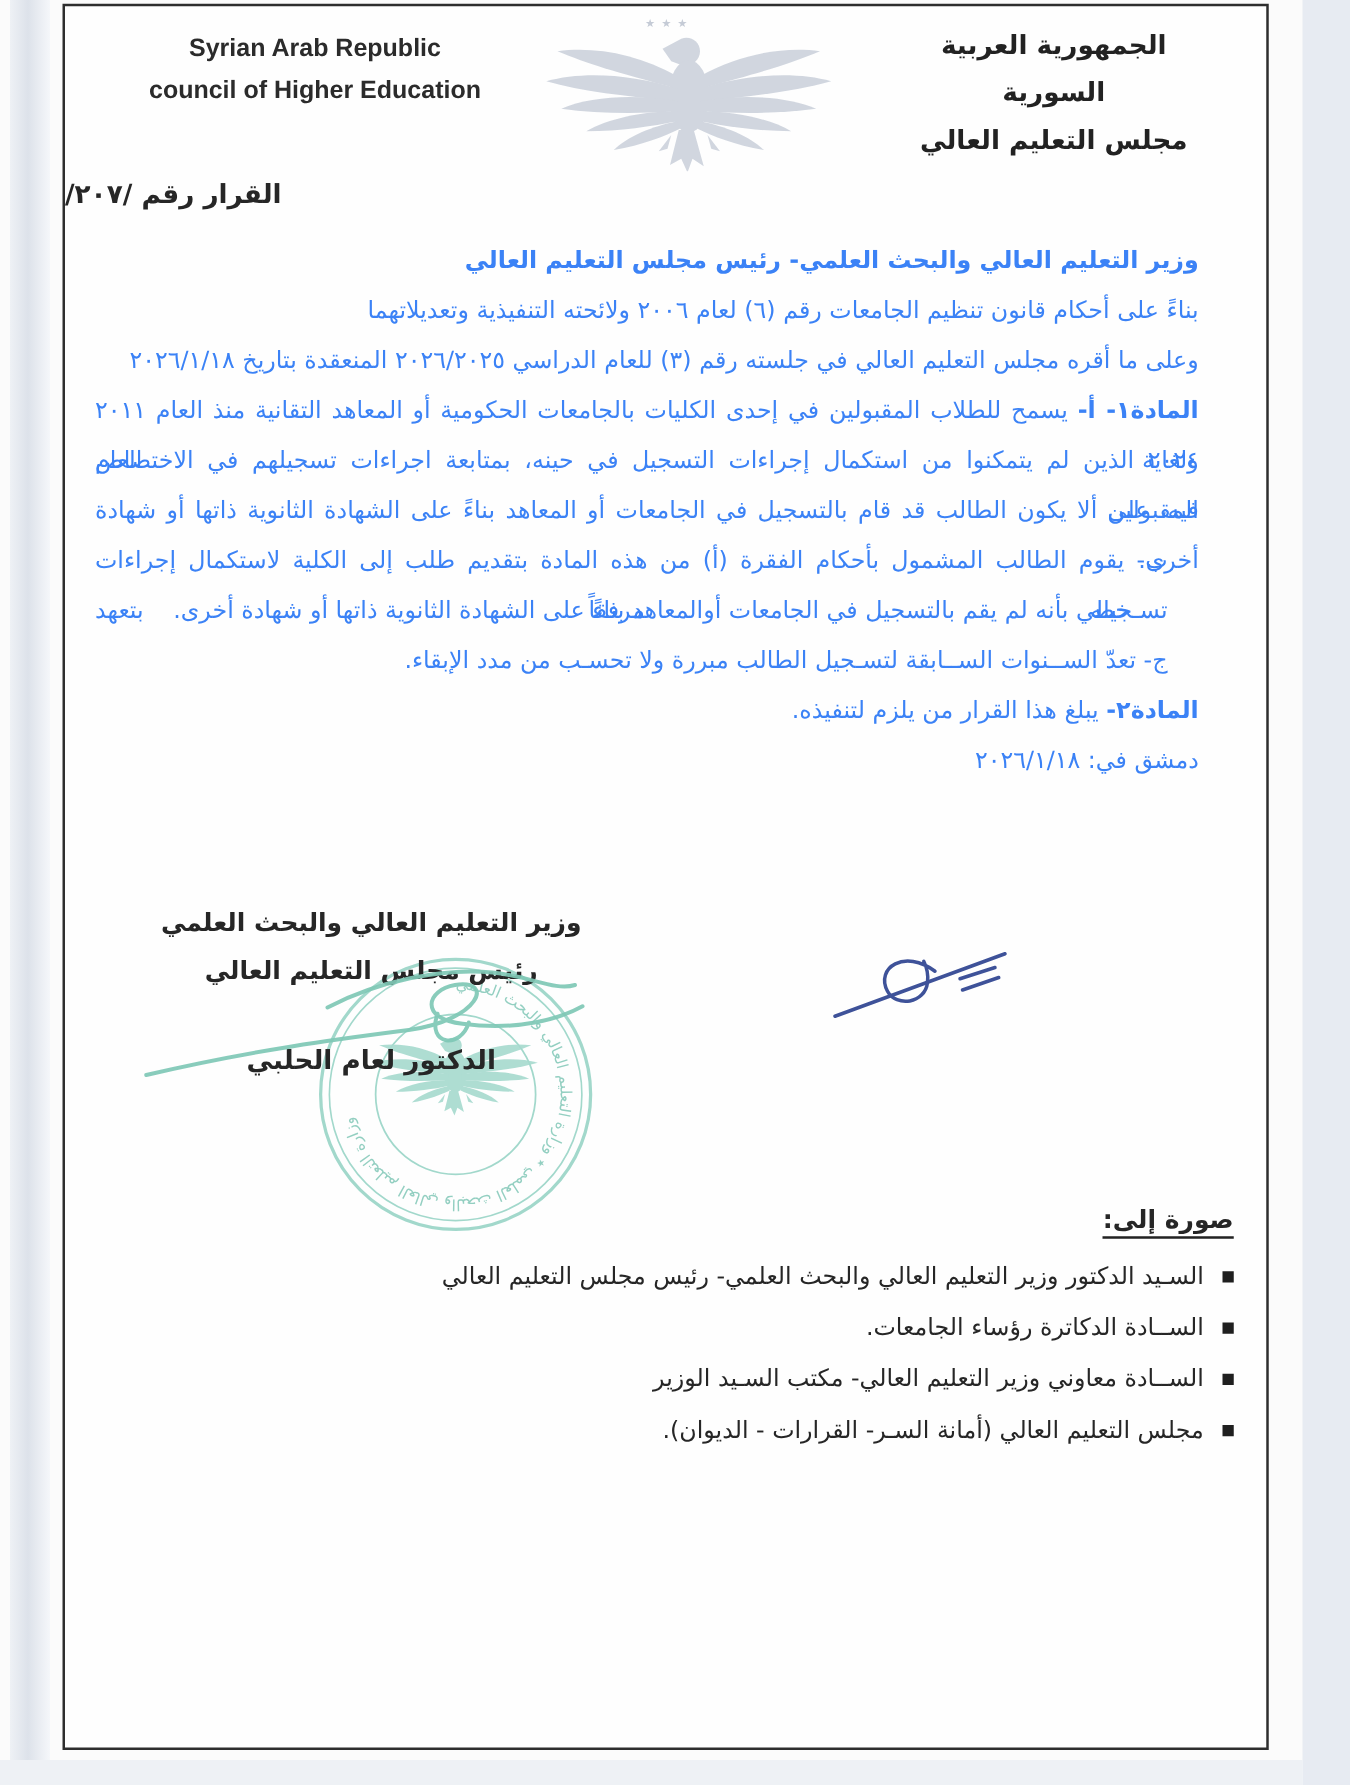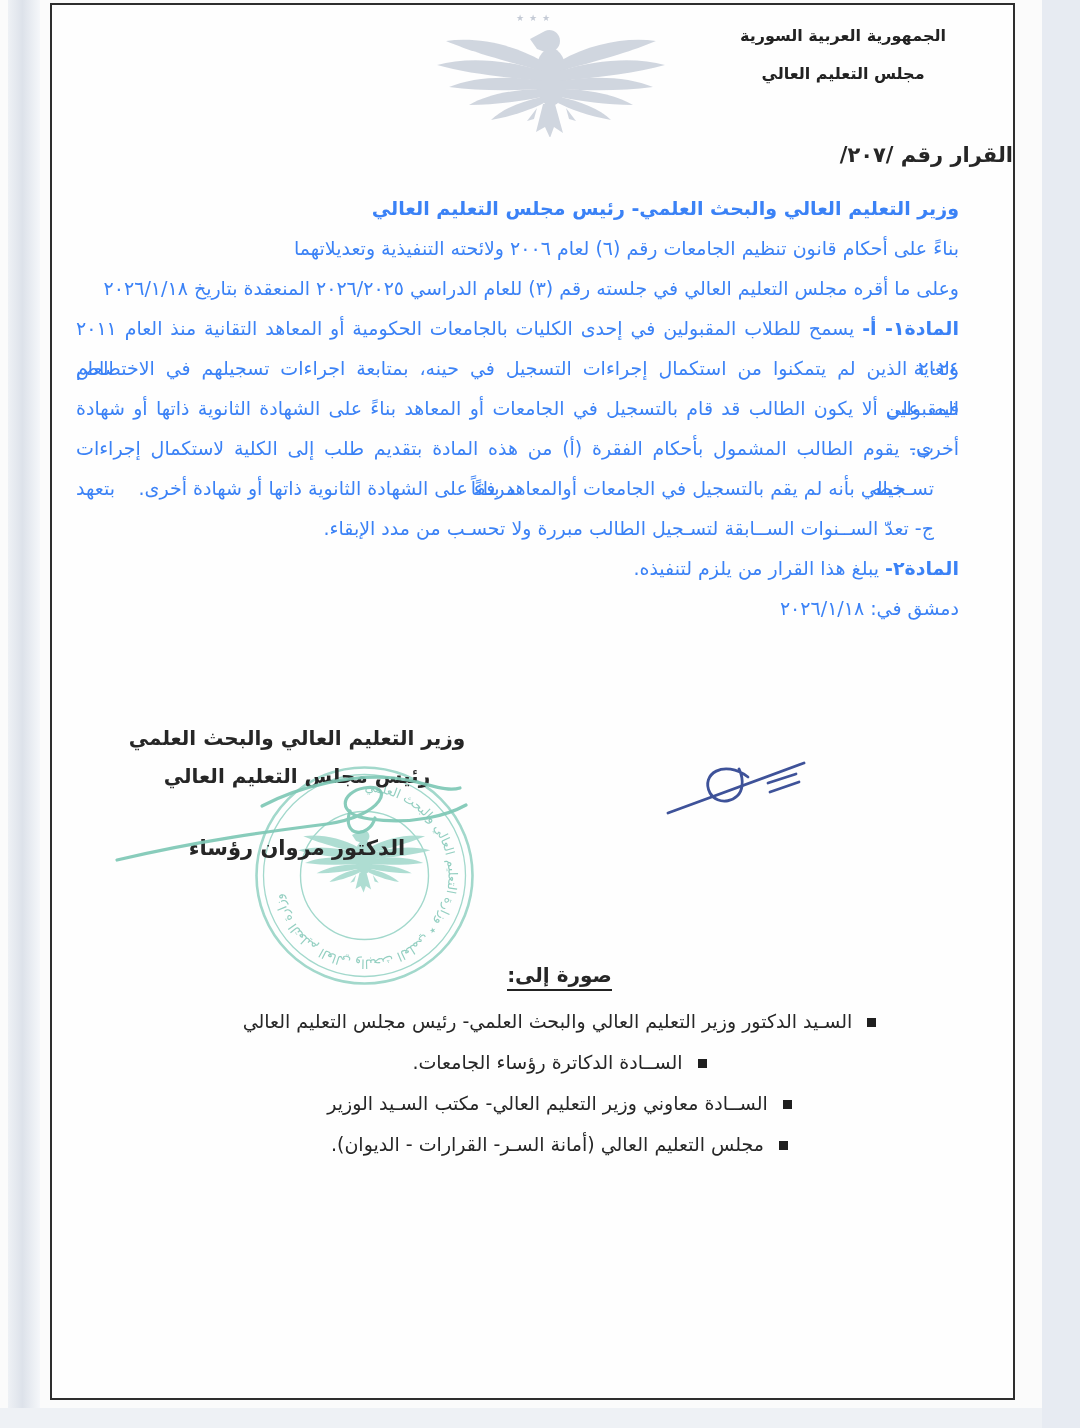--- a/index.html
+++ b/index.html
@@ -14,23 +14,23 @@
     background:linear-gradient(90deg,#eef1f5,#dde2ea 45%,#f5f7fa);}
   .bg-right{position:absolute;left:1042px;top:0;right:0;bottom:0;background:#e7ebf2;}
   .bg-bottom{position:absolute;left:0;top:1408px;right:38px;height:20px;background:#eef1f5;}
   .frame{position:absolute;left:50px;top:3px;width:961px;height:1393px;
     border:2px solid #2e2e2e;background:#fefefe;}
   
   .hdr-en{position:absolute;left:45px;top:18px;width:310px;text-align:center;
     font-family:"Liberation Sans",sans-serif;font-weight:bold;font-size:20px;
     line-height:33px;color:#2b2b2b;}
   .hdr-ar{position:absolute;right:55px;top:12px;width:230px;text-align:center;
-    direction:rtl;font-weight:bold;font-size:16px;line-height:38px;color:#222;}
+    direction:rtl;font-weight:bold;font-size:21px;line-height:38px;color:#222;}
   .eagle-wm{position:absolute;left:378px;top:2px;}
-  .dec-no{position:absolute;left:0;top:138px;width:100%;text-align:right;
+  .dec-no{position:absolute;left:0;top:138px;width:100%;text-align:left;
     direction:rtl;font-weight:bold;font-size:21px;}
   
   .content{position:absolute;top:183px;left:24px;right:54px;direction:rtl;
     text-align:right;font-size:19px;color:#3b82f6;}
   .ln{line-height:40px;height:40px;}
   .b{font-weight:bold;}
   .j{text-align:justify;text-align-last:justify;}
   .mr25{padding-right:25px;}
   .mr55{padding-right:55px;}
   .decree{padding-right:0;text-align:right;}
@@ -38,21 +38,21 @@
   .datemark{padding-left:168px;text-align:right;}
   
   .stamp{position:absolute;left:195px;top:753px;z-index:1;opacity:.82;}
   .sigblock{position:absolute;left:50px;top:714px;width:390px;z-index:2;
     text-align:center;direction:rtl;font-weight:bold;font-size:20px;line-height:38px;}
   .signame{margin-top:34px;font-size:21px;}
   .gsig{position:absolute;left:40px;top:740px;z-index:3;}
   .bsig{position:absolute;left:600px;top:736px;z-index:2;}
   
   .copies{position:absolute;top:958px;right:26px;left:80px;direction:rtl;
-    text-align:center;font-size:19px;}
+    text-align:right;font-size:19px;}
   .copies-h{font-weight:bold;font-size:20px;display:inline-block;
     border-bottom:2px solid #222;padding-bottom:2px;margin-bottom:10px;}
   .ci{line-height:41px;}
   .sq{display:inline-block;width:9px;height:9px;background:#1f1f1f;
     margin-left:15px;vertical-align:middle;}
   .defs-svg{position:absolute;width:0;height:0;overflow:hidden;}
 </style>
 </head>
 <body>
 
@@ -85,20 +85,24 @@
 
   <div class="frame">
 
     <svg class="eagle-wm" width="240" height="130" viewBox="0 0 240 130">
       <text x="86" y="16" font-size="15" fill="#c5cbd6">٭  ٭  ٭</text>
       <g fill="#ccd2dc" opacity="0.9">
         <use href="#eagleShape" transform="translate(0,6)"></use>
       </g>
     </svg>
 
+    <div class="hdr-en">
+      <div>Syrian Arab Republic</div>
+      <div>council of Higher Education</div>
+    </div>
     <div class="hdr-ar">
       <div>الجمهورية العربية السورية</div>
       <div>مجلس التعليم العالي</div>
     </div>
 
     <div class="dec-no">القرار رقم /٢٠٧/</div>
 
     <div class="content">
       <div class="ln b">وزير التعليم العالي والبحث العلمي- رئيس مجلس التعليم العالي</div>
       <div class="ln">بناءً على أحكام قانون تنظيم الجامعات رقم (٦) لعام ٢٠٠٦ ولائحته التنفيذية وتعديلاتهما</div>
@@ -125,21 +129,21 @@
         <textPath href="#arcPath">وزارة التعليم العالي والبحث العلمي ٭ وزارة التعليم العالي والبحث العلمي</textPath>
       </text>
       <g fill="#93d2c4" opacity="0.9">
         <use href="#eagleShape" transform="translate(47,62) scale(0.58)"></use>
       </g>
     </svg>
 
     <div class="sigblock">
       <div>وزير التعليم العالي والبحث العلمي</div>
       <div>رئيس مجلس التعليم العالي</div>
-      <div class="signame">الدكتور مروان رؤساء</div>
+      <div class="signame">الدكتور لعام الحلبي</div>
     </div>
 
     <svg class="gsig" width="420" height="140" viewBox="0 0 420 140">
       <g fill="none" stroke="#7fc8b6" stroke-width="3.2" stroke-linecap="round" opacity="0.92">
         <path d="M25,115 C110,95 180,86 235,79 C292,71 304,38 272,43 C249,47 243,70 278,74 C322,80 356,70 374,60"></path>
         <path d="M170,61 C210,40 262,29 302,33 C332,36 352,48 368,43"></path>
         <path d="M258,66 C249,92 277,94 283,73"></path>
       </g>
     </svg>
 

